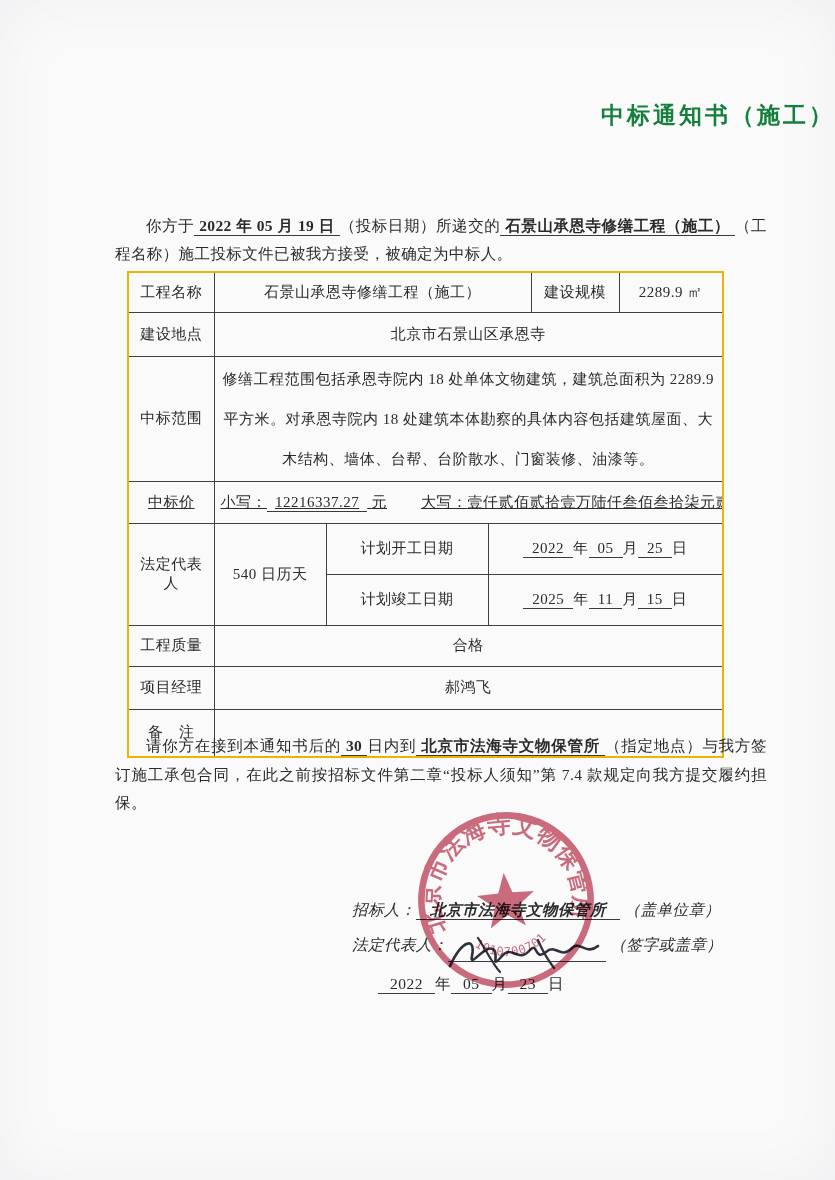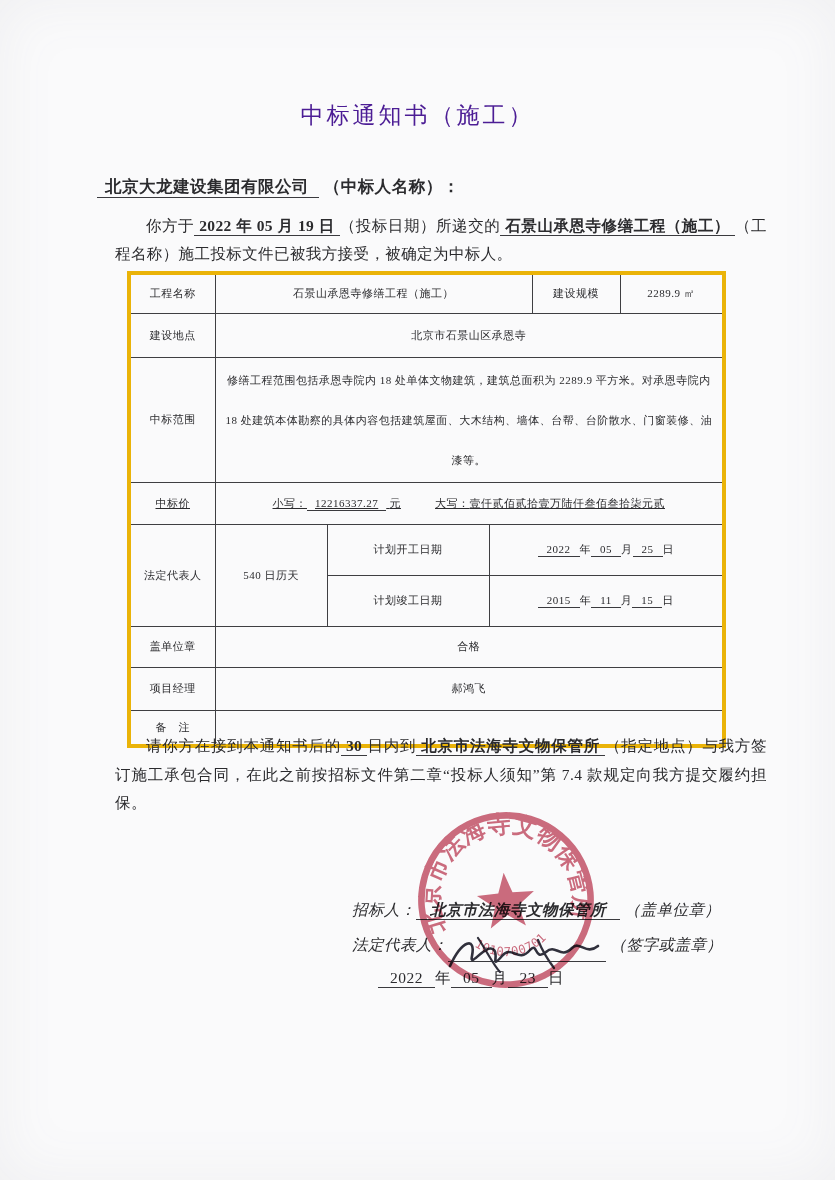--- a/index.html
+++ b/index.html
@@ -8,98 +8,94 @@
     width:835px;height:1180px;
     margin:0 auto;
     background:#fafafb;
     box-shadow:inset 0 0 60px rgba(120,120,130,.08);
     overflow:hidden;
     font-family:"Liberation Serif","DejaVu Serif",serif;
     color:#2b2b2e;
   }
   .doc-title{
     position:absolute;top:100px;left:0;width:100%;
-    text-align:center;
+    text-align:right;
     font-family:"Liberation Sans","DejaVu Sans",sans-serif;
-    font-weight:400;font-size:23px;letter-spacing:3px;color:#4c1d95;
+    font-weight:700;font-size:23px;letter-spacing:3px;color:#15803d;
   }
   .recipient{
     position:absolute;top:176px;left:97px;
     font-size:16.5px;font-weight:600;letter-spacing:.5px;
   }
   .u{border-bottom:1.4px solid #3a3a3e;}
   .recipient .u{padding:0 10px 1px 8px;}
   .intro,.closing{
     position:absolute;left:96px;width:652px;
     font-size:15.5px;line-height:28px;
     text-align:justify;text-indent:2em;letter-spacing:.4px;margin-left:19px;
   }
   .intro{top:212px;}
   .closing{top:732px;line-height:28.5px;}
   .intro .u,.closing .u{padding:0 5px 1px 5px;font-weight:600;}
 
   table.award-table{
     position:absolute;top:271px;left:127px;
     width:595px;border-collapse:collapse;table-layout:fixed;
-    border:4px solid #eab308;
-    font-size:11px;
+    border:2px solid #eab308;
+    font-size:15px;
   }
   table.award-table td{
     border:1.2px solid #3f3f42;
     vertical-align:middle;
     padding:2px 6px;
     text-align:center;
     letter-spacing:.5px;
   }
   td.lbl{letter-spacing:1px;}
   td.scope-cell{
     text-align:justify;line-height:40px;padding:4px 12px;letter-spacing:.2px;
   }
   td.price-cell{text-align:left;padding-left:14px;white-space:nowrap;overflow:hidden;}
   td.price-cell .u{padding:0 8px 1px 8px;}
   .price-gap{display:inline-block;width:34px;}
   .date-cell .u{padding:0 9px 1px 9px;}
   tr.r1{height:40px;} tr.r2{height:44px;} tr.r3{height:100px;}
   tr.r4{height:42px;text-decoration:underline;} tr.r5a{height:51px;} tr.r5b{height:51px;}
-  tr.r6{height:41px;} tr.r7{height:43px;} tr.r8{height:36px;}
+  tr.r6{height:41px;} tr.r7{height:43px;} tr.r8{height:48px;}
 
   .sig{
     position:absolute;top:892px;left:352px;
     font-size:15.5px;letter-spacing:.5px;
   }
   .sig-line{height:35px;line-height:35px;white-space:nowrap;font-style:italic;}
   .sig-u{padding:0 14px 1px 14px;font-weight:600;}
   .sig-blank{
     display:inline-block;width:158px;height:1.2em;
     position:relative;vertical-align:bottom;
   }
   .sig-blank svg{position:absolute;left:-6px;top:-16px;overflow:visible;}
-  .sig-date{margin-top:0;margin-left:26px;height:32px;line-height:32px;}
+  .sig-date{margin-top:6px;margin-left:26px;height:32px;line-height:32px;}
   .sig-date .u{padding:0 12px 1px 12px;}
 
   .stamp{
     position:absolute;top:806px;left:412px;
     width:188px;height:188px;
     opacity:.8;
     transform:rotate(-5deg);
     mix-blend-mode:multiply;
     pointer-events:none;
   }
 </style>
 </head>
 <body>
 
 <div class="page">
 
   <div class="doc-title">中标通知书（施工）</div>
 
-  <div class="recipient">
-    <span class="u">北京大龙建设集团有限公司</span>
-    <span>（中标人名称）：</span>
-  </div>
 
   <div class="intro">
     <span>你方于</span><span class="u">2022 年 05 月 19 日</span><span>（投标日期）所递交的</span><span class="u">石景山承恩寺修缮工程（施工）</span><span>（工程名称）施工投标文件已被我方接受，被确定为中标人。</span>
   </div>
 
   <table class="award-table">
     <colgroup>
       <col style="width:86px">
         <col style="width:112px">
         <col style="width:162px">
@@ -132,25 +128,25 @@
         <td class="lbl" rowspan="2">法定代表人</td>
         <td rowspan="2">540 日历天</td>
         <td>计划开工日期</td>
         <td colspan="3" class="date-cell">
           <span class="u">2022</span><span>年</span><span class="u">05</span><span>月</span><span class="u">25</span><span>日</span>
         </td>
       </tr>
       <tr class="r5b">
         <td>计划竣工日期</td>
         <td colspan="3" class="date-cell">
-          <span class="u">2015</span><span>年</span><span class="u">11</span><span>月</span><span class="u">15</span><span>日</span>
+          <span class="u">2025</span><span>年</span><span class="u">11</span><span>月</span><span class="u">15</span><span>日</span>
         </td>
       </tr>
       <tr class="r6">
-        <td class="lbl">盖单位章</td>
+        <td class="lbl">工程质量</td>
         <td colspan="5">合格</td>
       </tr>
       <tr class="r7">
         <td class="lbl">项目经理</td>
         <td colspan="5">郝鸿飞</td>
       </tr>
       <tr class="r8">
         <td class="lbl">备　注</td>
         <td colspan="5"></td>
       </tr>

